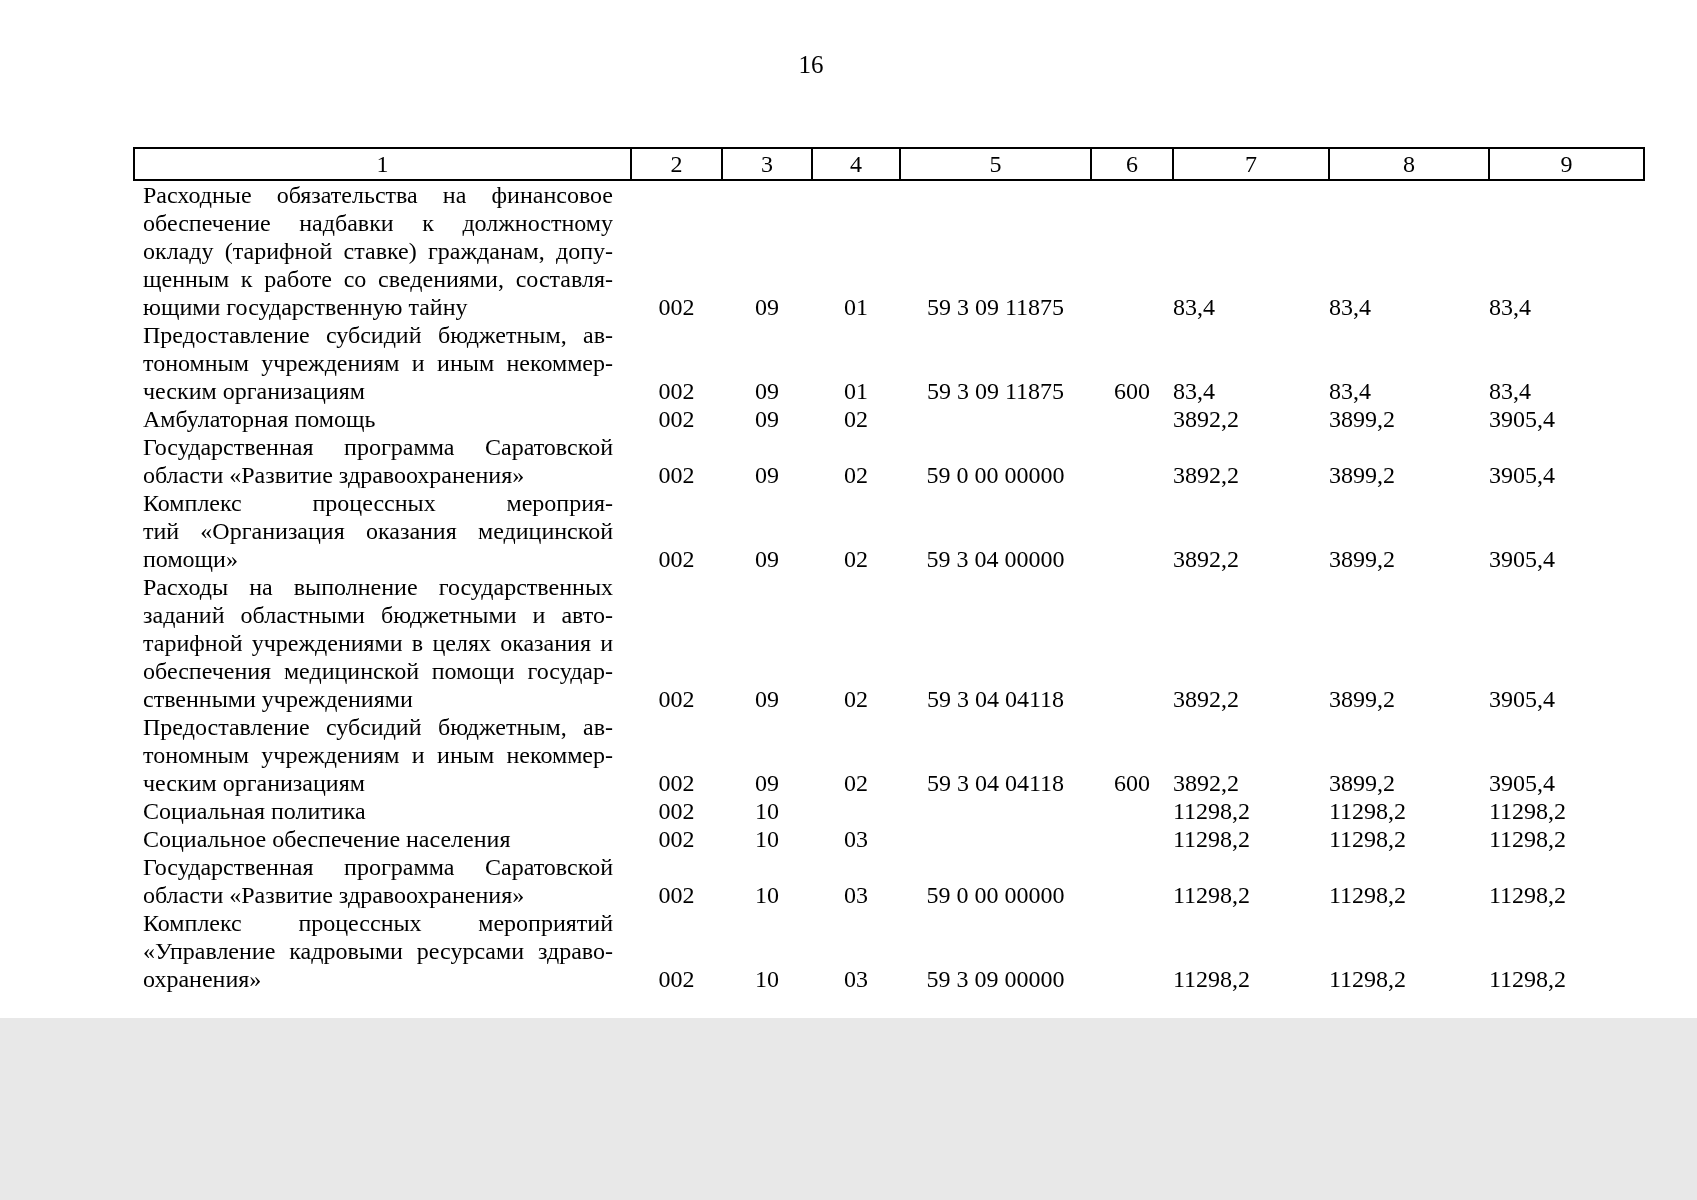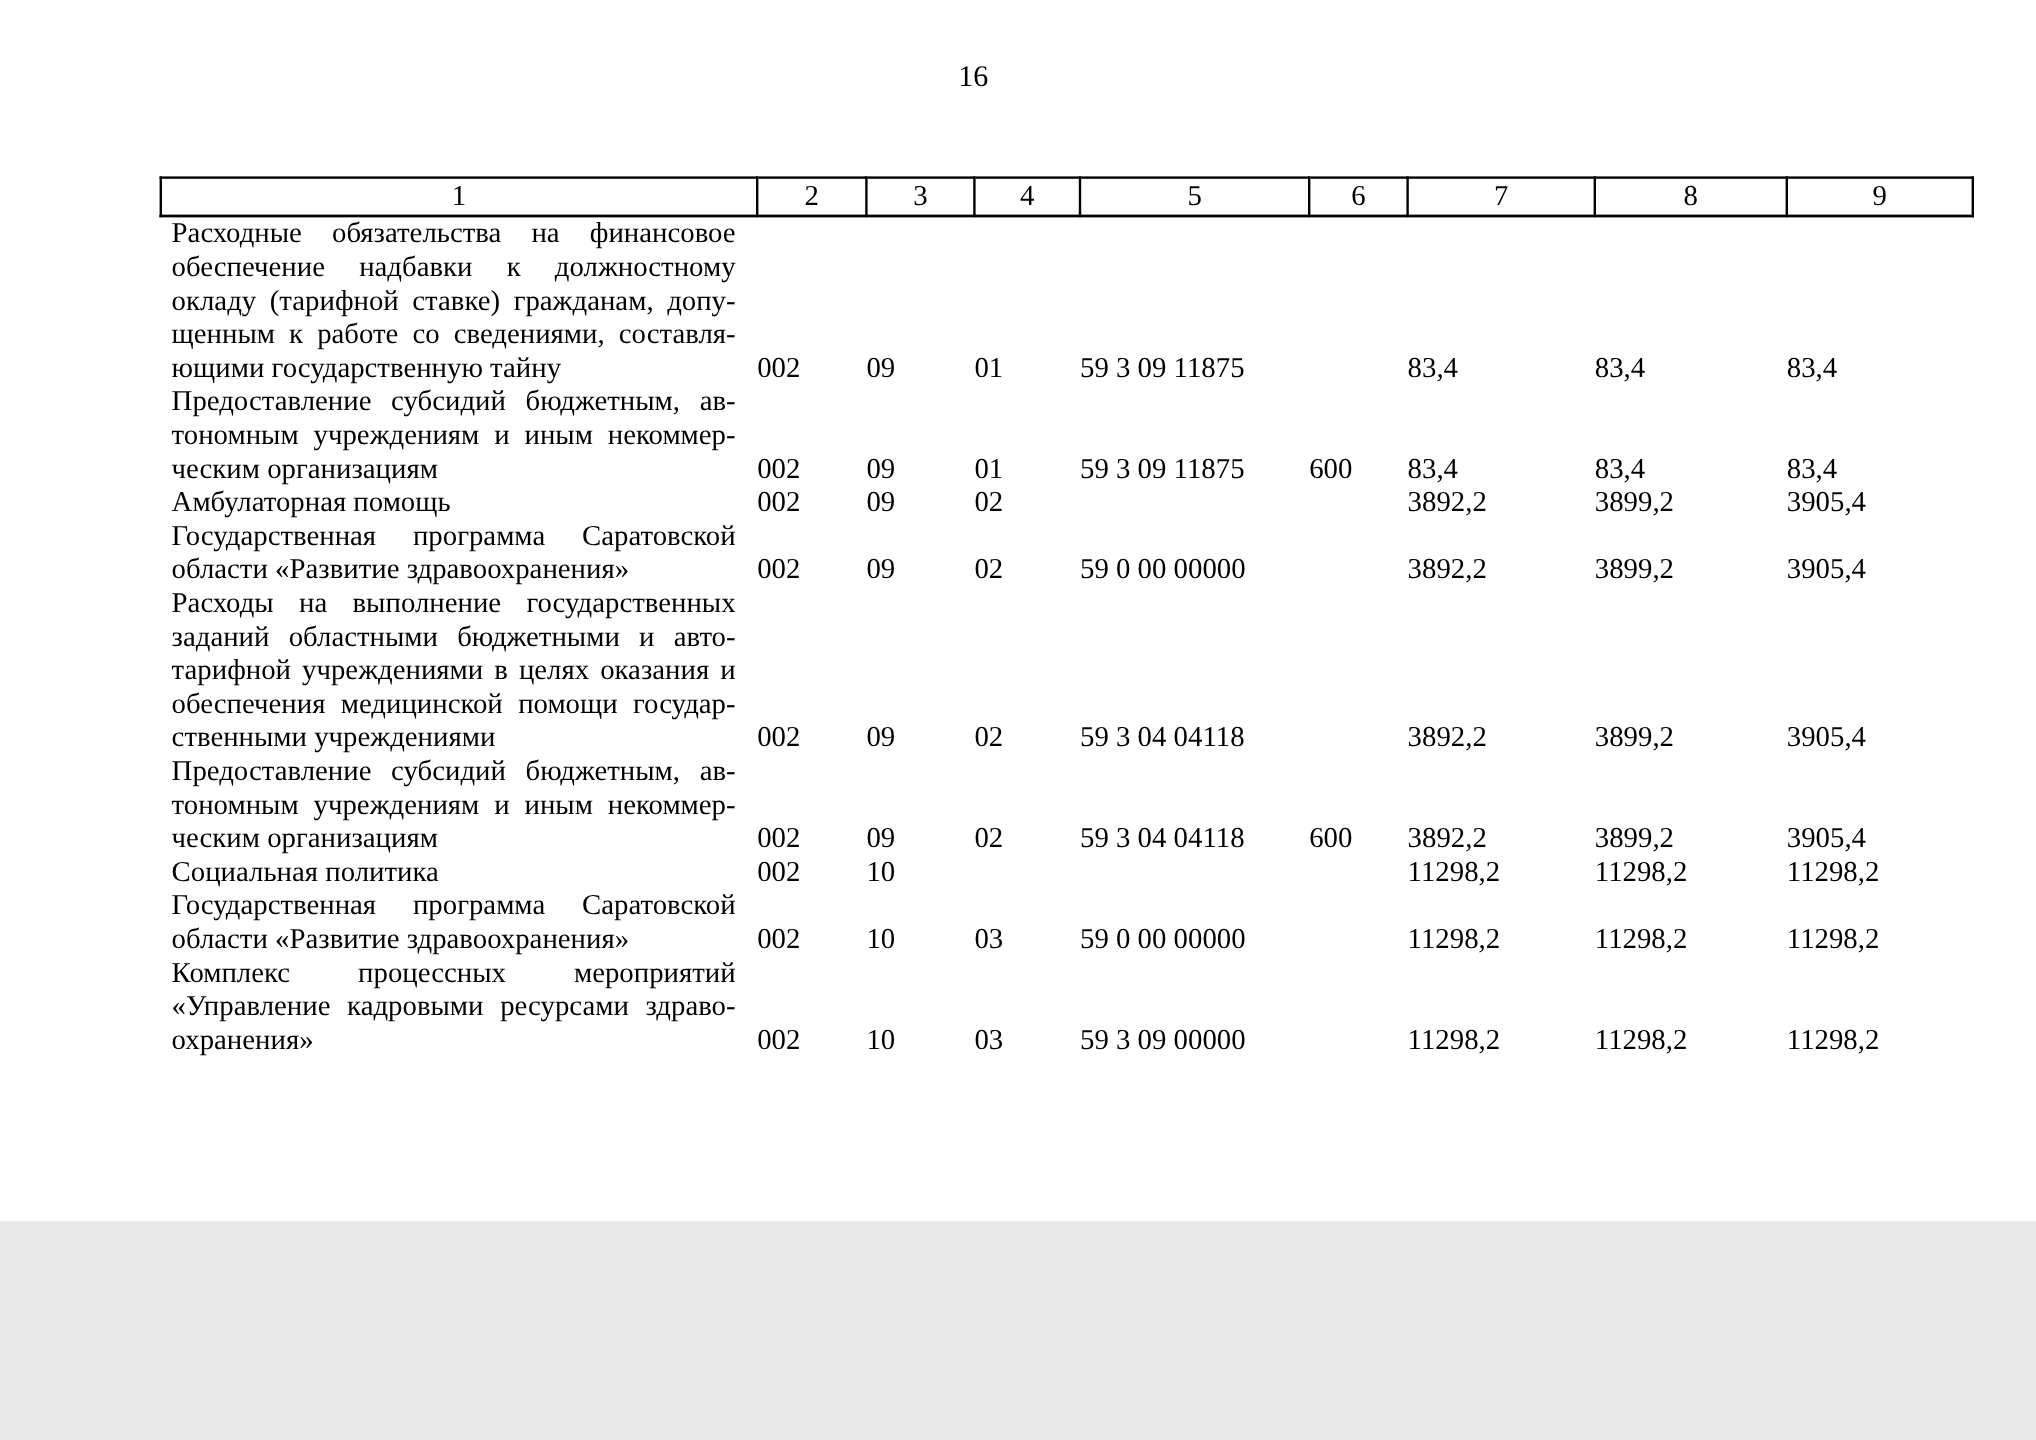--- a/index.html
+++ b/index.html
@@ -47,21 +47,21 @@
   table.budget-table tbody td {
     padding: 0;
     vertical-align: bottom;
     overflow: hidden;
   }
   table.budget-table tbody td.c1 {
     vertical-align: top;
     padding-left: 9px;
     padding-right: 18px;
   }
-  td.c2, td.c3, td.c4, td.c5, td.c6 { }
+  td.c2, td.c3, td.c4, td.c5, td.c6 { text-align: center; }
   td.c7, td.c8, td.c9 { text-align: left; padding-right: 12px !important; }
   .tline {
     text-align: justify;
     text-align-last: justify;
     white-space: normal;
   }
   .tline.lastline {
     text-align-last: left;
   }
 </style>
@@ -151,20 +151,35 @@
           <td class="c3">09</td>
           <td class="c4">02</td>
           <td class="c5">59 0 00 00000</td>
           <td class="c6"></td>
           <td class="c7">3892,2</td>
           <td class="c8">3899,2</td>
           <td class="c9">3905,4</td>
         </tr>
         <tr>
           <td class="c1">
+            <div class="tline">Комплекс процессных мероприя-</div>
+            <div class="tline">тий «Организация оказания медицинской</div>
+            <div class="tline lastline">помощи»</div>
+          </td>
+          <td class="c2">002</td>
+          <td class="c3">09</td>
+          <td class="c4">02</td>
+          <td class="c5">59 3 04 00000</td>
+          <td class="c6"></td>
+          <td class="c7">3892,2</td>
+          <td class="c8">3899,2</td>
+          <td class="c9">3905,4</td>
+        </tr>
+        <tr>
+          <td class="c1">
             <div class="tline">Расходы на выполнение государственных</div>
             <div class="tline">заданий областными бюджетными и авто-</div>
             <div class="tline">тарифной учреждениями в целях оказания и</div>
             <div class="tline">обеспечения медицинской помощи государ-</div>
             <div class="tline lastline">ственными учреждениями</div>
           </td>
           <td class="c2">002</td>
           <td class="c3">09</td>
           <td class="c4">02</td>
           <td class="c5">59 3 04 04118</td>
@@ -196,20 +211,33 @@
           <td class="c3">10</td>
           <td class="c4"></td>
           <td class="c5"></td>
           <td class="c6"></td>
           <td class="c7">11298,2</td>
           <td class="c8">11298,2</td>
           <td class="c9">11298,2</td>
         </tr>
         <tr>
           <td class="c1">
+            <div class="tline lastline">Социальное обеспечение населения</div>
+          </td>
+          <td class="c2">002</td>
+          <td class="c3">10</td>
+          <td class="c4">03</td>
+          <td class="c5"></td>
+          <td class="c6"></td>
+          <td class="c7">11298,2</td>
+          <td class="c8">11298,2</td>
+          <td class="c9">11298,2</td>
+        </tr>
+        <tr>
+          <td class="c1">
             <div class="tline">Государственная программа Саратовской</div>
             <div class="tline lastline">области «Развитие здравоохранения»</div>
           </td>
           <td class="c2">002</td>
           <td class="c3">10</td>
           <td class="c4">03</td>
           <td class="c5">59 0 00 00000</td>
           <td class="c6"></td>
           <td class="c7">11298,2</td>
           <td class="c8">11298,2</td>

